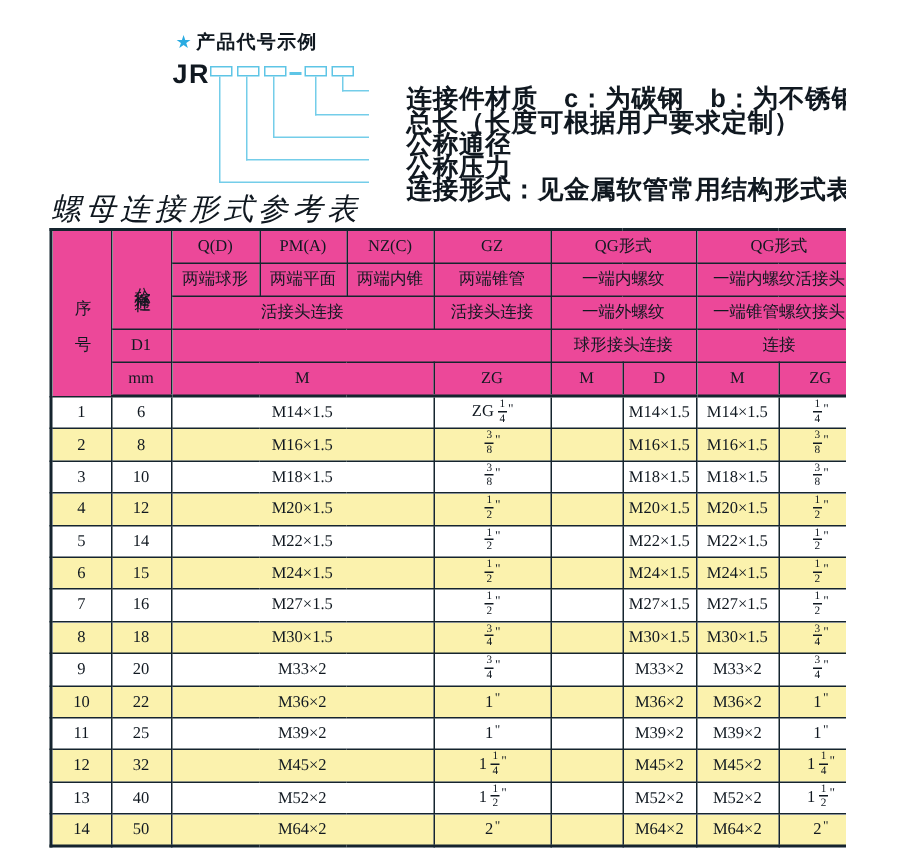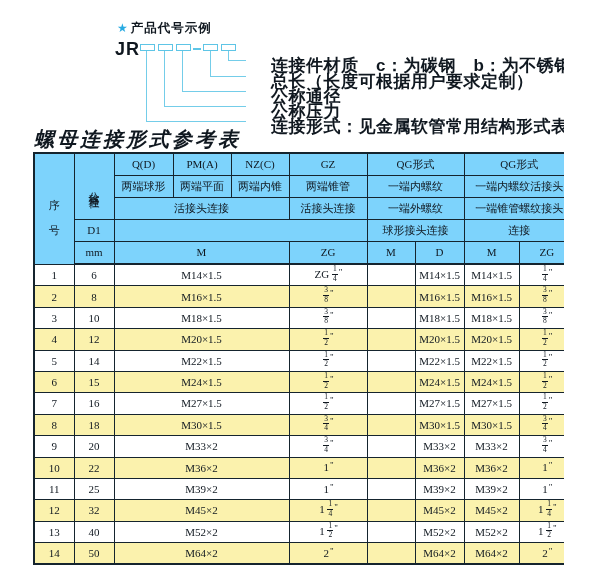--- a/index.html
+++ b/index.html
@@ -9,26 +9,26 @@
   
   .diag-title{position:absolute;left:117px;top:20px;font-family:"Liberation Sans","DejaVu Sans",sans-serif;font-weight:bold;font-size:12.5px;letter-spacing:1px;}
   .diag-title .star{color:#29abe2;margin-right:2px;font-size:12px;}
   .jr{position:absolute;left:115px;top:39px;font-family:"Liberation Sans","DejaVu Sans",sans-serif;font-weight:bold;font-size:18px;letter-spacing:1px;}
   .codebox{position:absolute;top:44px;width:13px;height:5px;border:1.5px solid #5ec5e6;background:#fff;}
   .codedash{position:absolute;top:45px;width:8px;height:3px;border-bottom:2px solid #5ec5e6;}
   .conn{position:absolute;border-left:1.5px solid #74cde9;border-bottom:1.5px solid #74cde9;}
   .dlabel{position:absolute;left:250px;font-family:"Liberation Sans","DejaVu Sans",sans-serif;font-weight:bold;font-size:17px;white-space:nowrap;letter-spacing:0.5px;margin-left:21px;}
 
   
-  .tbl-title{position:absolute;left:34px;top:126px;font-size:20px;font-weight:bold;font-style:italic;letter-spacing:3px;font-family:"Liberation Serif","DejaVu Serif",serif;}
+  .tbl-title{position:absolute;left:34px;top:126px;font-size:20px;font-weight:normal;font-style:italic;letter-spacing:3px;font-family:"Liberation Serif","DejaVu Serif",serif;}
 
   
   table.ref{position:absolute;left:33px;top:152px;width:541px;border-collapse:collapse;table-layout:fixed;border:2px solid #15242e;}
   table.ref td{border:1px solid #15242e;text-align:center;vertical-align:middle;padding:0;font-size:11px;line-height:1.1;overflow:hidden;}
-  table.ref thead td{background:#7dd3fc;height:21px;}
+  table.ref thead td{background:#ec4899;height:21px;}
   table.ref tbody td{height:20.4px;background:#ffffff;}
   table.ref tbody tr.stripe td{background:#fbf2ad;}
   thead tr:last-child td{border-bottom-width:2px;}
   .vtext{writing-mode:vertical-rl;text-orientation:upright;margin:0 auto;}
   .v-xu{letter-spacing:26px;padding-top:14px;}
   .v-tj{letter-spacing:2px;font-size:11px;}
   .frac{display:inline-flex;flex-direction:column;align-items:center;vertical-align:middle;font-size:7.5px;line-height:1.15;position:relative;top:-1px;}
   .fn{border-bottom:1px solid #101820;padding:0 1px;}
   .fd{padding:0 1px;}
   .inch{font-size:9px;position:relative;top:-3px;left:1px;}

